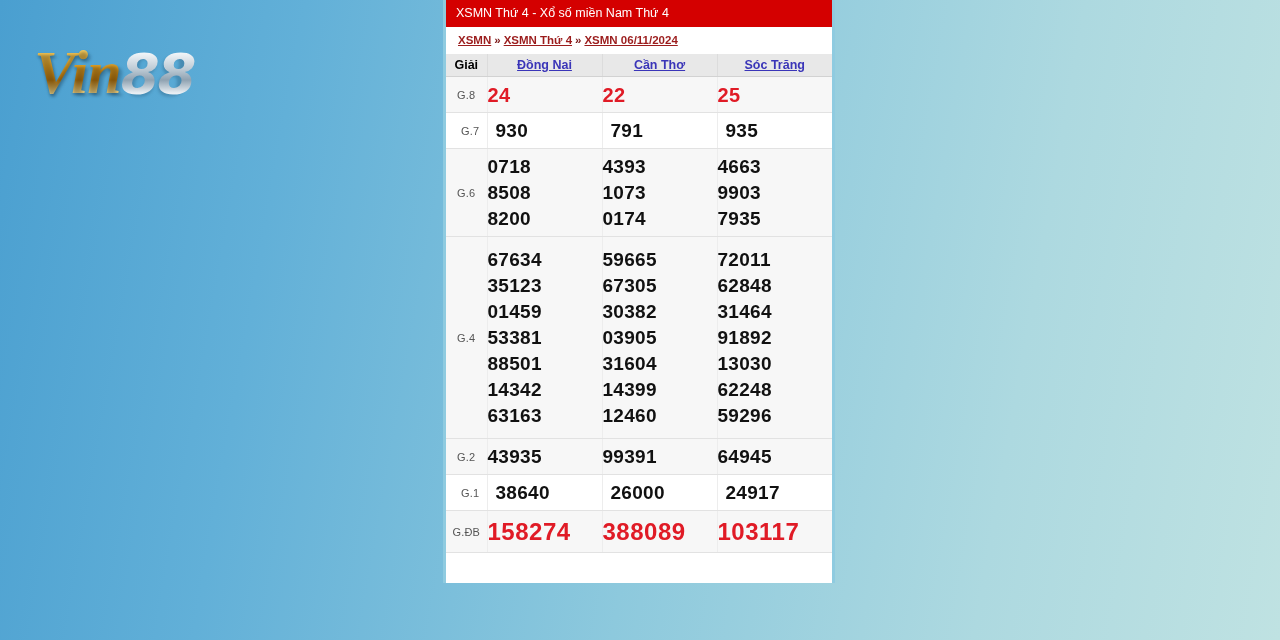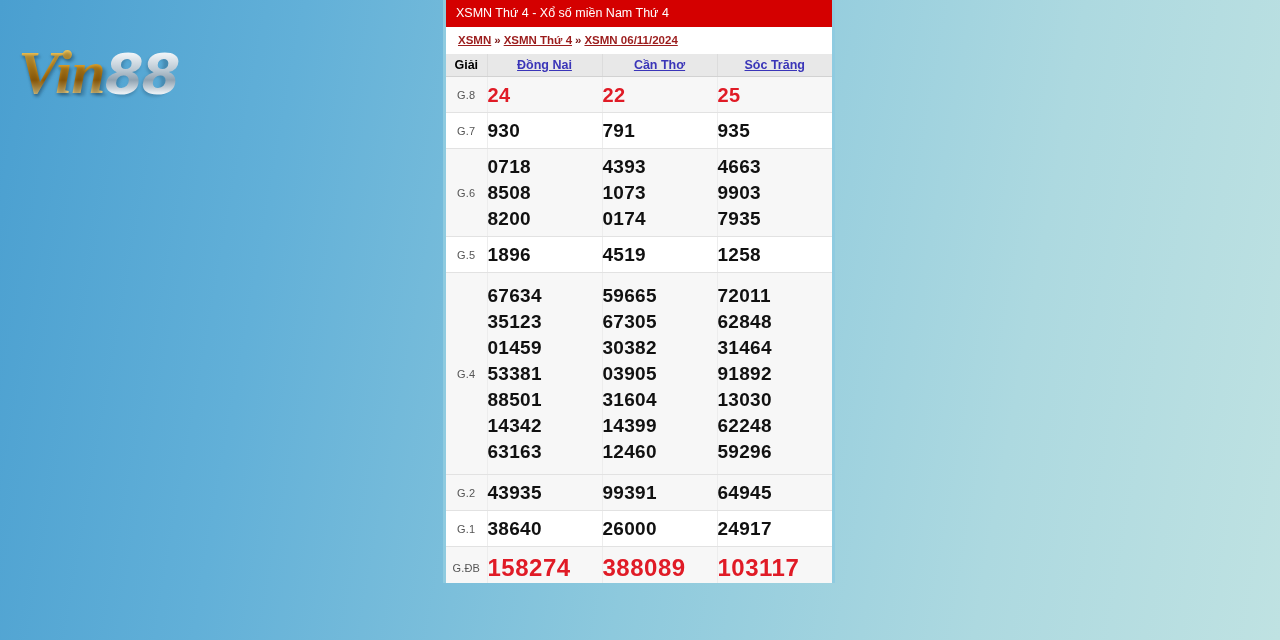--- a/index.html
+++ b/index.html
@@ -16,21 +16,21 @@
 
   #page {
     position: relative;
     width: 1280px;
     height: 640px;
   }
 
   
   #logo-wrap {
     position: absolute;
-    left: 18px;
+    left: 34px;
     top: 36px;
     width: 230px;
     height: 72px;
   }
   .logo-text {
     font-family: "Liberation Serif", serif;
     font-style: italic;
     font-weight: bold;
     font-size: 62px;
     letter-spacing: -1px;
@@ -164,21 +164,21 @@
   td.nums {
     text-align: left;
     padding-right: 9px;
     font-size: 19px;
     font-weight: bold;
     color: #111111;
     line-height: 26px;
     letter-spacing: 0.3px;
   }
   tr.alt td { background: #f7f7f7; }
-  tr.plain td { background: #ffffff; }
+  tr.plain td { background: #ffffff; padding-left: 8px; }
 
   tr.r-g8 td.nums { color: #e01b26; font-size: 20px; }
   tr.r-db td.nums { color: #e01b26; font-size: 24px; letter-spacing: 0.5px; }
   tr.r-db td.giai { font-size: 11px; }
 
   .num-line { display: block; }
 </style>
 </head>
 <body>
 
@@ -248,32 +248,20 @@
               <span class="num-line">4393</span>
               <span class="num-line">1073</span>
               <span class="num-line">0174</span>
             </td>
             <td class="nums">
               <span class="num-line">4663</span>
               <span class="num-line">9903</span>
               <span class="num-line">7935</span>
             </td>
           </tr>
-          <tr class="plain" style="height: 36px;">
-            <td class="giai">G.5</td>
-            <td class="nums">
-              <span class="num-line">1896</span>
-            </td>
-            <td class="nums">
-              <span class="num-line">4519</span>
-            </td>
-            <td class="nums">
-              <span class="num-line">1258</span>
-            </td>
-          </tr>
           <tr class="alt" style="height: 202px;">
             <td class="giai">G.4</td>
             <td class="nums">
               <span class="num-line">67634</span>
               <span class="num-line">35123</span>
               <span class="num-line">01459</span>
               <span class="num-line">53381</span>
               <span class="num-line">88501</span>
               <span class="num-line">14342</span>
               <span class="num-line">63163</span>

